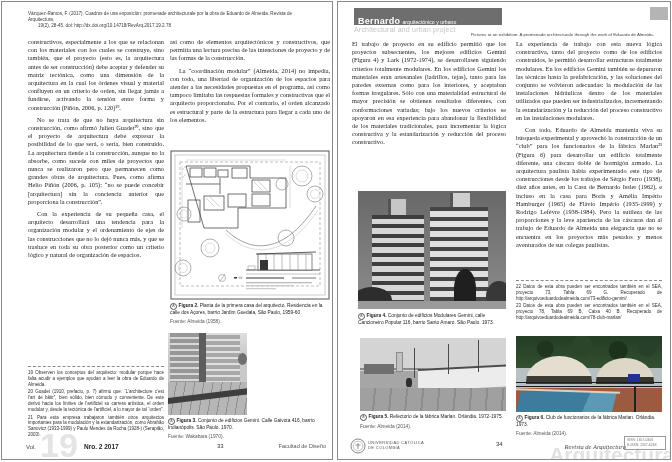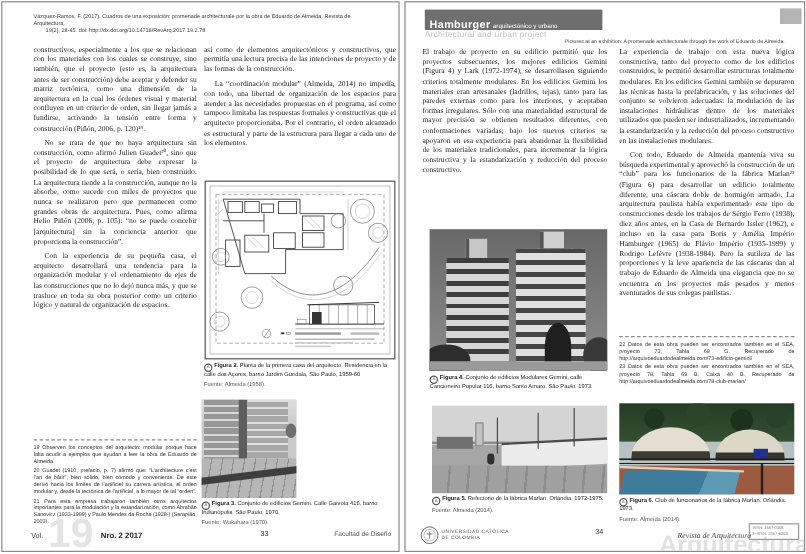--- a/index.html
+++ b/index.html
@@ -202,21 +202,21 @@
     <div class="footer-el vol-big">19</div>
     <div class="footer-el vol-label">Vol.</div>
     <div class="footer-el issue">Nro. 2 2017</div>
     <div class="footer-el pagenum-l">33</div>
     <div class="footer-el fac">Facultad de Diseño</div>
   </div>
 
   <div class="page" id="page-right">
 
     <div class="secbox">
-      <span class="t1">Hamburger</span><span class="t2">arquitectónico y urbano</span>
+      <span class="t1">Bernardo</span><span class="t2">arquitectónico y urbano</span>
     </div>
     <div class="sec-en">Architectural and urban project</div>
     <div class="runtitle">Pictures at an exhibition: A promenade architecturale through the work of Eduardo de Almeida.</div>
     <div class="cornertab"></div>
 
     <div class="col" style="left:14px;top:38px;width:154px;height:148px;">
       <p>El trabajo de proyecto en su edificio permitió que los proyectos subsecuentes, los mejores edificios Gemini (Figura 4) y Lark (1972-1974), se desarrollasen siguiendo criterios totalmente modulares. En los edificios Gemini los materiales eran artesanales (ladrillos, tejas), tanto para las paredes externas como para los interiores, y aceptaban formas irregulares. Sólo con una materialidad estructural de mayor precisión se obtienen resultados diferentes, con conformaciones variadas; bajo los nuevos criterios se apoyaron en esa experiencia para abandonar la flexibilidad de los materiales tradicionales, para incrementar la lógica constructiva y la estandarización y reducción del proceso constructivo.</p>
     </div>
 
     <div class="photo" style="left:20px;top:189px;width:148px;height:118px;background:linear-gradient(#686868,#8d8d8d);">

